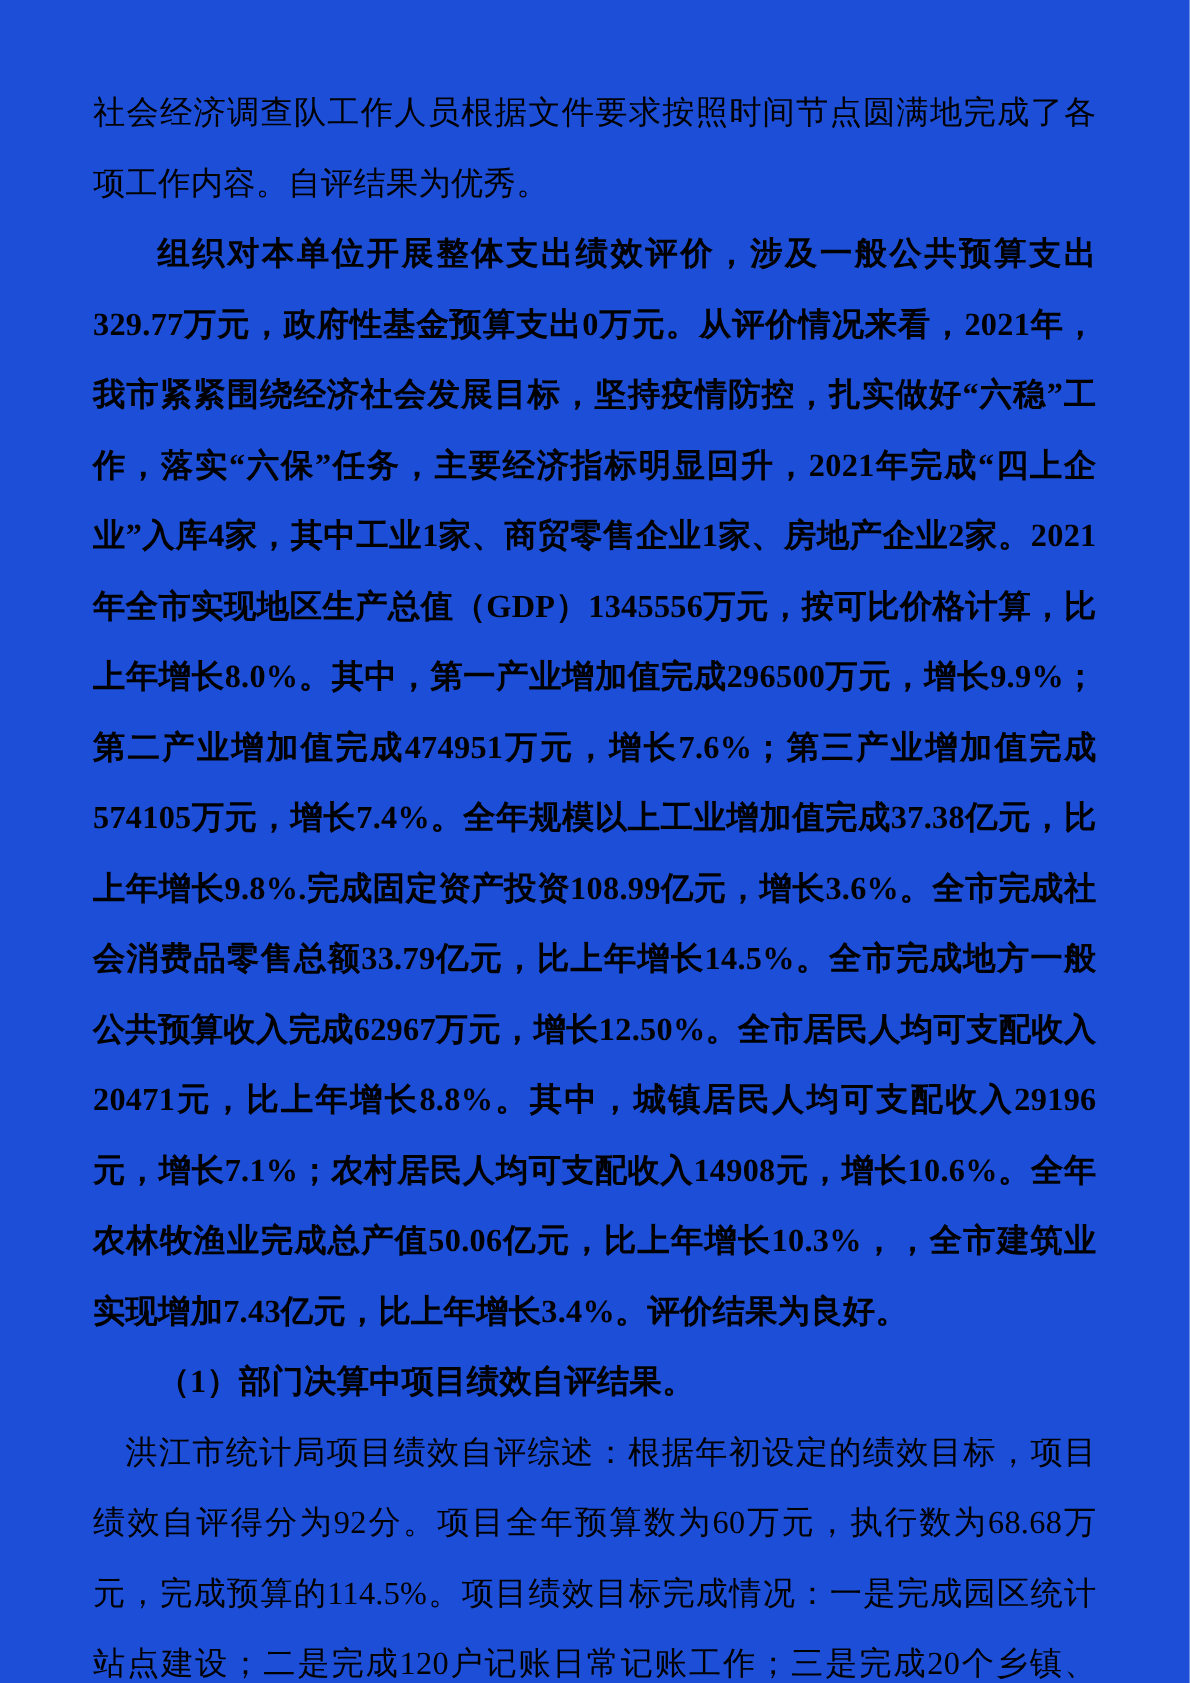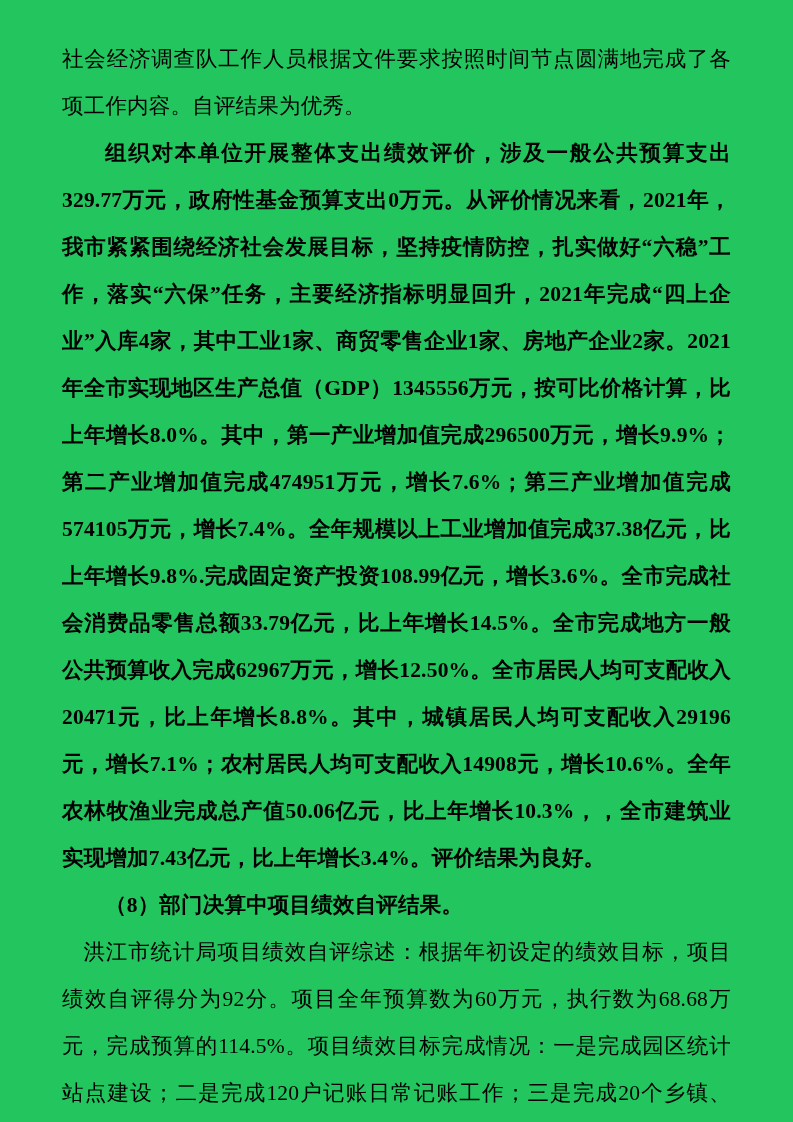--- a/index.html
+++ b/index.html
@@ -12,22 +12,22 @@
     height: 1122px;
     font-family: "Liberation Serif", "DejaVu Serif", serif;
     color: #000000;
     position: relative;
     overflow: hidden;
   }
   .page {
     box-sizing: border-box;
     width: 793px;
     height: 1122px;
-    padding: 36px 62px 40px 62px;
-    background: #22c55e;
+    padding: 52px 62px 40px 62px;
+    background: #1d4ed8;
   }
   .doc-body {
     font-size: 21.5px;
     line-height: 47px;
     text-align: justify;
     text-justify: inter-ideograph;
     letter-spacing: 0.2px;
   }
   p.para {
     margin: 0;
@@ -48,16 +48,16 @@
     font-weight: bold;
   }
 </style>
 </head>
 <body>
 
 <div class="page">
   <div class="doc-body">
     <p class="para">社会经济调查队工作人员根据文件要求按照时间节点圆满地完成了各项工作内容。自评结果为优秀。</p>
     <p class="indent2">组织对本单位开展整体支出绩效评价，涉及一般公共预算支出329.77万元，政府性基金预算支出0万元。从评价情况来看，2021年，我市紧紧围绕经济社会发展目标，坚持疫情防控，扎实做好“六稳”工作，落实“六保”任务，主要经济指标明显回升，2021年完成“四上企业”入库4家，其中工业1家、商贸零售企业1家、房地产企业2家。2021年全市实现地区生产总值（GDP）1345556万元，按可比价格计算，比上年增长8.0%。其中，第一产业增加值完成296500万元，增长9.9%；第二产业增加值完成474951万元，增长7.6%；第三产业增加值完成574105万元，增长7.4%。全年规模以上工业增加值完成37.38亿元，比上年增长9.8%.完成固定资产投资108.99亿元，增长3.6%。全市完成社会消费品零售总额33.79亿元，比上年增长14.5%。全市完成地方一般公共预算收入完成62967万元，增长12.50%。全市居民人均可支配收入20471元，比上年增长8.8%。其中，城镇居民人均可支配收入29196元，增长7.1%；农村居民人均可支配收入14908元，增长10.6%。全年农林牧渔业完成总产值50.06亿元，比上年增长10.3%，，全市建筑业实现增加7.43亿元，比上年增长3.4%。评价结果为良好。</p>
-    <p class="heading-sub">（8）部门决算中项目绩效自评结果。</p>
+    <p class="heading-sub">（1）部门决算中项目绩效自评结果。</p>
     <p class="indent1">洪江市统计局项目绩效自评综述：根据年初设定的绩效目标，项目绩效自评得分为92分。项目全年预算数为60万元，执行数为68.68万元，完成预算的114.5%。项目绩效目标完成情况：一是完成园区统计站点建设；二是完成120户记账日常记账工作；三是完成20个乡镇、140家企业统计基础工作；四是完成对安江镇、黔城镇等768户住户进行失业情况调查。发现的主要问</p>
   </div>
 </div>
 
 </body></html>

